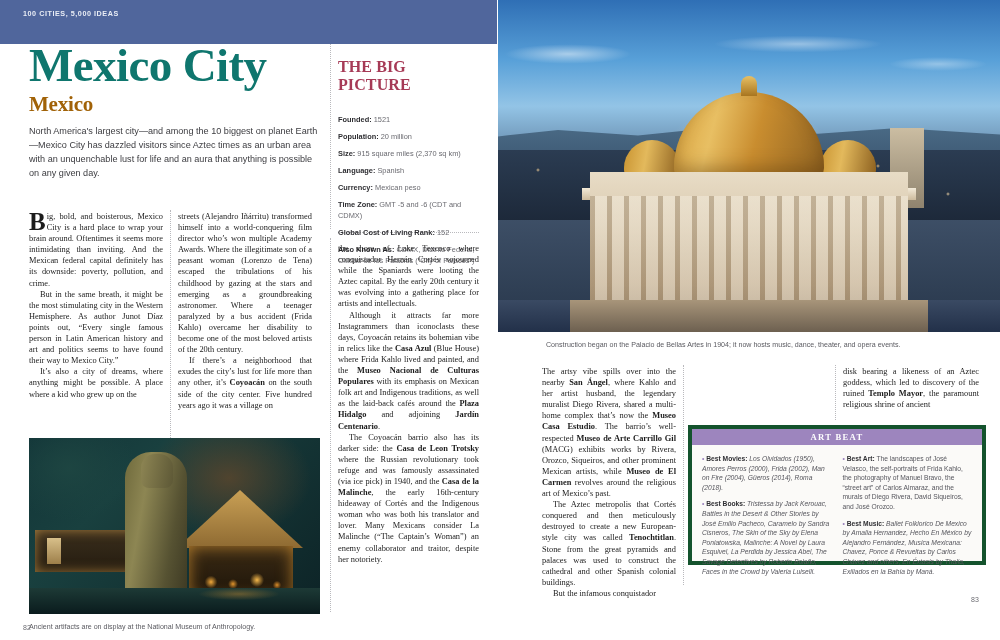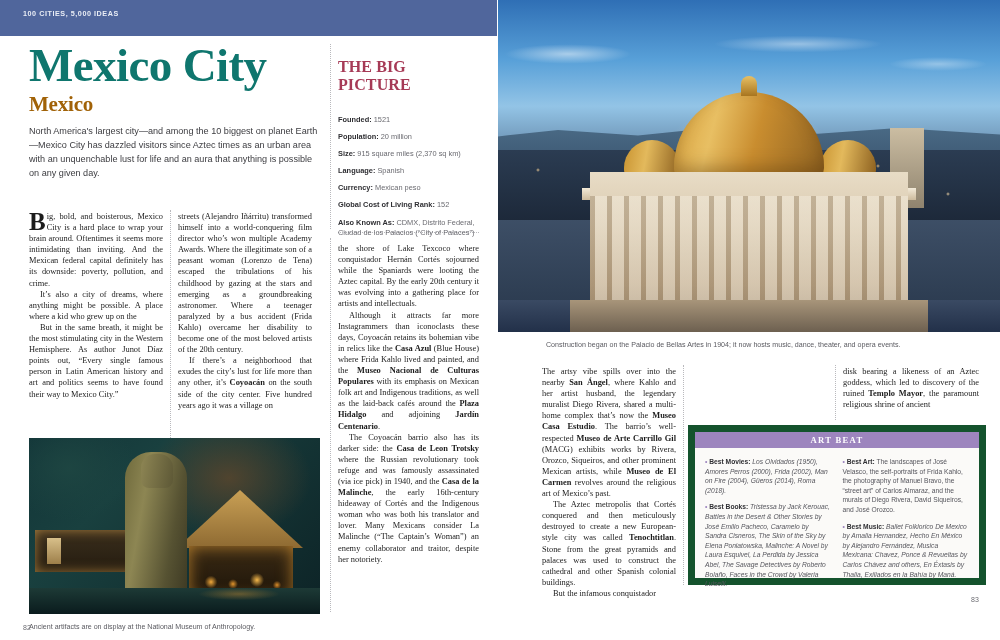--- a/index.html
+++ b/index.html
@@ -6,21 +6,21 @@
   html, body {
     width: 1000px; height: 640px;
     background: #ffffff;
     font-family: "Liberation Sans", sans-serif;
     overflow: hidden;
   }
   .spread { position: relative; width: 1000px; height: 640px; background: #fff; }
 
   
   .header-band {
-    position: absolute; left: 0; top: 0; width: 497px; height: 36px;
+    position: absolute; left: 0; top: 0; width: 497px; height: 44px;
     background: #50669c;
   }
   .header-band .running-head {
     position: absolute; left: 23px; top: 9px;
     font-size: 7.2px; font-weight: bold; letter-spacing: .55px;
     color: #e9edf5;
   }
 
   
   .page-left { position: absolute; left: 0; top: 28px; width: 497px; height: 612px; }
@@ -79,22 +79,22 @@
   .photo { position: absolute; overflow: hidden; }
   .caption {
     position: absolute; font-size: 7.1px; color: #5a5a60; line-height: 10px;
   }
 
   
   .page-right { position: absolute; left: 498px; top: 0; width: 502px; height: 640px; }
 
   
   .artbeat {
-    position: absolute; left: 190px; top: 425px; width: 298px; height: 160px;
-    background: #fbfaf8; border: 7px solid #14532d;
+    position: absolute; left: 190px; top: 425px; width: 298px; height: 140px;
+    background: #fbfaf8; border: 4px solid #14532d;
   }
   .artbeat-head {
     height: 16px; background: #9d85be;
     display: flex; align-items: center; justify-content: center;
   }
   .artbeat-head span {
     font-family: "Liberation Serif", serif;
     font-size: 8.6px; font-weight: bold; color: #ffffff; letter-spacing: 1.3px;
   }
   .artbeat-body { display: flex; padding: 9px 10px 0 10px; gap: 11px; }
@@ -279,33 +279,36 @@
       <div class="row">
         <b>Size:</b><span> 915 square miles (2,370 sq km)</span>
       </div>
       <div class="row">
         <b>Language:</b><span> Spanish</span>
       </div>
       <div class="row">
         <b>Currency:</b><span> Mexican peso</span>
       </div>
       <div class="row">
+        <b>Time Zone:</b><span> GMT -5 and -6 (CDT and CDMX)</span>
+      </div>
+      <div class="row">
         <b>Global Cost of Living Rank:</b><span> 152</span>
       </div>
       <div class="row">
         <b>Also Known As:</b><span> CDMX, Distrito Federal, Ciudad de los Palacios (“City of Palaces”)</span>
       </div>
     </div>
 
     <div class="col" style="left:29px; top:183px; width:134px;">
       <p class="first dropcap-p">
         <span class="dropcap">B</span><span>ig, bold, and boisterous, Mexico City is a hard place to wrap your brain around. Oftentimes it seems more intimidating than inviting. And the Mexican federal capital definitely has its downside: poverty, pollution, and crime.</span>
       </p>
+      <p>But in the same breath, it might be the most stimulating city in the Western Hemisphere. As author Junot Díaz points out, “Every single famous person in Latin American history and art and politics seems to have found their way to Mexico City.”</p>
       <p>It’s also a city of dreams, where anything might be possible. A place where a kid who grew up on the</p>
-      <p>But in the same breath, it might be the most stimulating city in the Western Hemisphere. As author Junot Díaz points out, “Every single famous person in Latin American history and art and politics seems to have found their way to Mexico City.”</p>
     </div>
 
     <div class="col" style="left:178px; top:183px; width:134px;">
       <p class="first">streets (Alejandro Iñárritu) transformed himself into a world-conquering film director who’s won multiple Academy Awards. Where the illegitimate son of a peasant woman (Lorenzo de Tena) escaped the tribulations of his childhood by gazing at the stars and emerging as a groundbreaking astronomer. Where a teenager paralyzed by a bus accident (Frida Kahlo) overcame her disability to become one of the most beloved artists of the 20th century.</p>
       <p><span>If there’s a neighborhood that exudes the city’s lust for life more than any other, it’s </span><b>Coyoacán</b><span> on the south side of the city center. Five hundred years ago it was a village on</span></p>
     </div>
 
     <div class="col" style="left:338px; top:215px; width:141px;">
       <p class="first">the shore of Lake Texcoco where conquistador Hernán Cortés sojourned while the Spaniards were looting the Aztec capital. By the early 20th century it was evolving into a gathering place for artists and intellectuals.</p>
       <p><span>Although it attracts far more Instagrammers than iconoclasts these days, Coyoacán retains its bohemian vibe in relics like the </span><b>Casa Azul</b><span> (Blue House) where Frida Kahlo lived and painted, and the </span><b>Museo Nacional de Culturas Populares</b><span> with its emphasis on Mexican folk art and Indigenous traditions, as well as the laid-back cafés around the </span><b>Plaza Hidalgo</b><span> and adjoining </span><b>Jardín Centenario</b><span>.</span></p>

